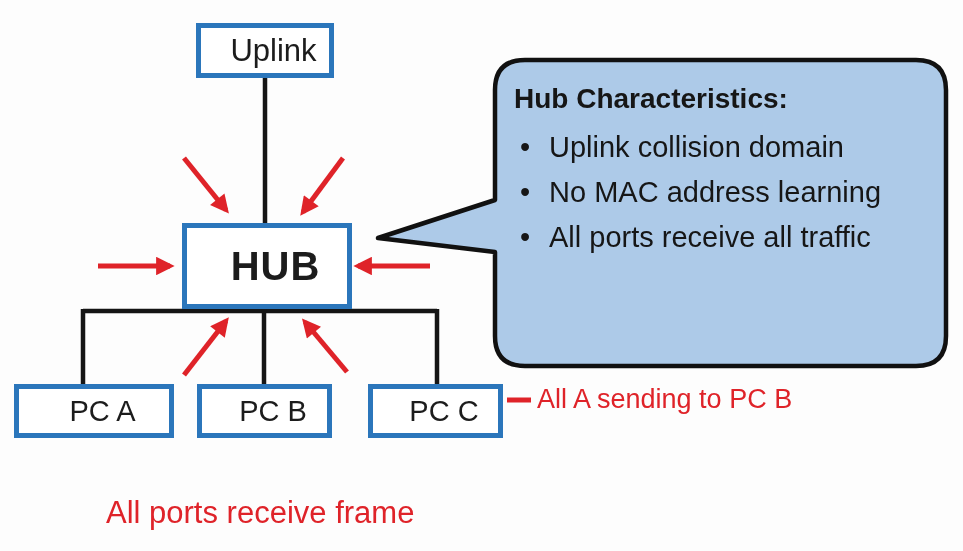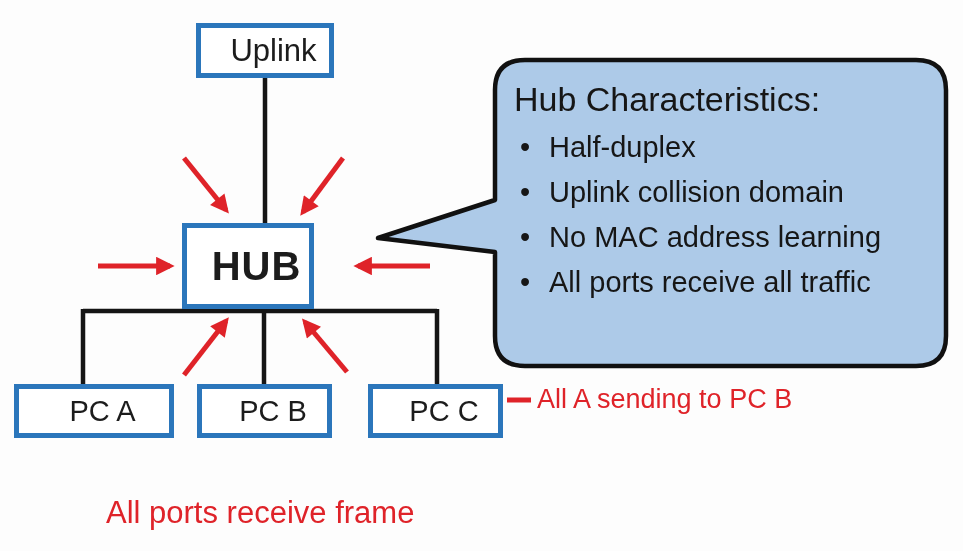--- a/index.html
+++ b/index.html
@@ -17,30 +17,30 @@
   svg.layer{position:absolute;left:0;top:0;width:963px;height:551px;}
   .node{
     position:absolute;
     background:#fff;
     border:5px solid var(--box-border);
     display:flex;align-items:center;justify-content:center;
     color:var(--text);
     padding-left:17px;
   }
   .node-uplink{left:196px;top:23px;width:138px;height:55px;font-size:31px;}
-  .node-hub{left:182px;top:223px;width:132px;height:86px;font-size:40px;font-weight:bold;letter-spacing:1px;}
+  .node-hub{left:182px;top:223px;width:170px;height:86px;font-size:40px;font-weight:bold;letter-spacing:1px;}
   .node-pc{top:384px;height:54px;font-size:29px;}
   .node-pc-a{left:14px;width:160px;}
   .node-pc-b{left:197px;width:135px;align-items:center;}
   .node-pc-c{left:368px;width:135px;}
   .callout-text{
     position:absolute;left:514px;top:80px;width:414px;
     color:#161616;
   }
-  .callout-title{font-size:34px;font-weight:normal;line-height:38px;margin-bottom:7px;}
+  .callout-title{font-size:28px;font-weight:bold;line-height:38px;margin-bottom:7px;}
   .callout-bullets{list-style:none;}
   .callout-bullets li{
     position:relative;
     padding-left:35px;
     font-size:29px;
     line-height:45px;
     white-space:nowrap;
   }
   .callout-bullets li::before{
     content:"\2022";
@@ -97,21 +97,20 @@
   <div class="node node-pc node-pc-b">
     <span>PC B</span>
   </div>
   <div class="node node-pc node-pc-c">
     <span>PC C</span>
   </div>
 
   <div class="callout-text">
     <div class="callout-title">Hub Characteristics:</div>
     <ul class="callout-bullets">
-      <li>Half-duplex</li>
       <li>Uplink collision domain</li>
       <li>No MAC address learning</li>
       <li>All ports receive all traffic</li>
     </ul>
   </div>
 
   <div class="red-note note-sending">All A sending to PC B</div>
   <div class="red-note note-frame">All ports receive frame</div>
 
 </div>

